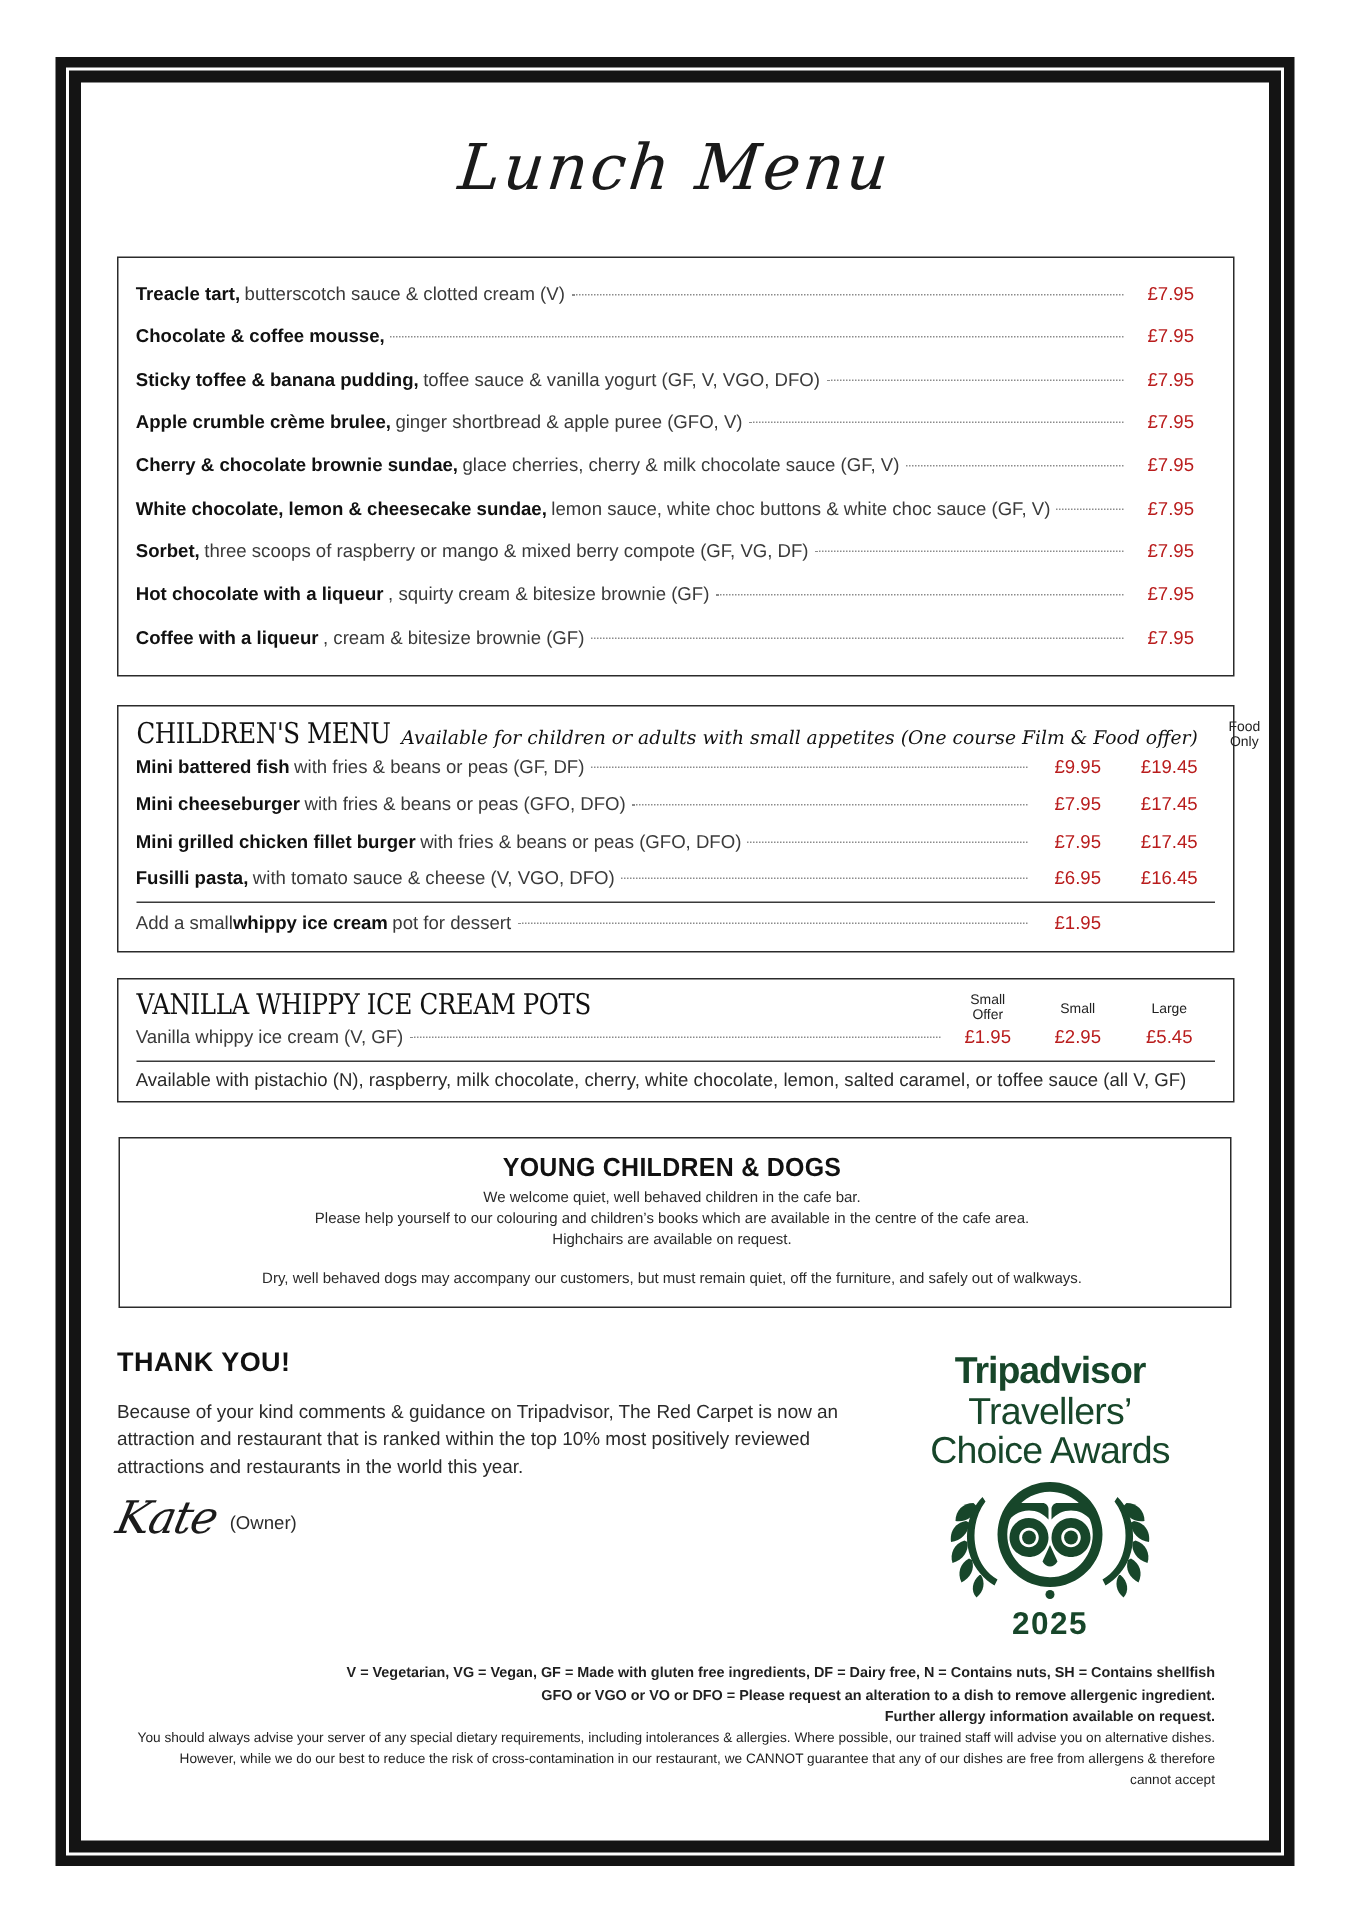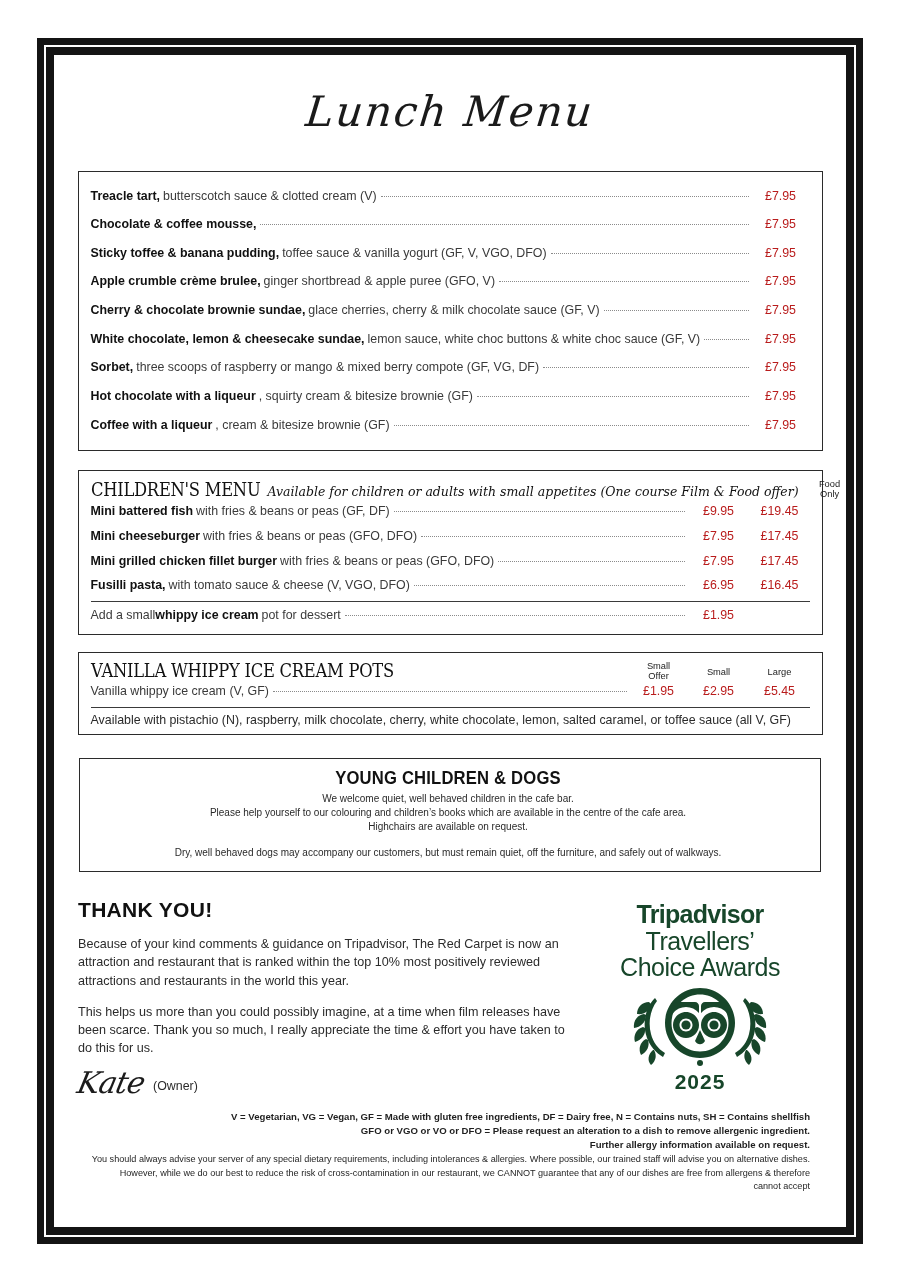--- a/index.html
+++ b/index.html
@@ -153,21 +153,21 @@
 
   
   .ty-wrap{
     display:flex;
     margin-top:26px;
     padding:0 24px 0 24px;
   }
   .ty-left{width:500px;}
   .ty-right{flex:1;display:flex;flex-direction:column;align-items:center;padding-top:4px;}
   .ty-head{
-    font-size:21px;font-weight:bold;color:#111;letter-spacing:.3px;
+    font-size:18px;font-weight:bold;color:#111;letter-spacing:.3px;
     margin-bottom:13px;
   }
   .ty-p{font-size:12.6px;color:#2b2b2b;line-height:1.44;margin-bottom:13px;width:487px;}
   .sig-row{display:flex;align-items:flex-end;margin-top:2px;}
   .sig{
     font-family:"DejaVu Serif", serif;
     font-style:italic;font-size:30px;color:#1b1b1b;
     line-height:.85;letter-spacing:-1px;
     transform:skewX(-12deg);
     display:inline-block;
@@ -347,21 +347,20 @@
     <div class="yc-line">Please help yourself to our colouring and children’s books which are available in the centre of the cafe area.</div>
     <div class="yc-line">Highchairs are available on request.</div>
     <div class="yc-gap"></div>
     <div class="yc-line">Dry, well behaved dogs may accompany our customers, but must remain quiet, off the furniture, and safely out of walkways.</div>
   </div>
 
   <div class="ty-wrap">
     <div class="ty-left">
       <div class="ty-head">THANK YOU!</div>
       <div class="ty-p">Because of your kind comments &amp; guidance on Tripadvisor, The Red Carpet is now an attraction and restaurant that is ranked within the top 10% most positively reviewed attractions and restaurants in the world this year.</div>
-      <div class="ty-p">This helps us more than you could possibly imagine, at a time when film releases have been scarce. Thank you so much, I really appreciate the time &amp; effort you have taken to do this for us.</div>
       <div class="sig-row">
         <span class="sig">Kate</span>
         <span class="sig-owner">(Owner)</span>
       </div>
     </div>
 
     <div class="ty-right">
       <div class="ta">
         <div class="ta-1">Tripadvisor</div>
         <div class="ta-2">Travellers’</div>

